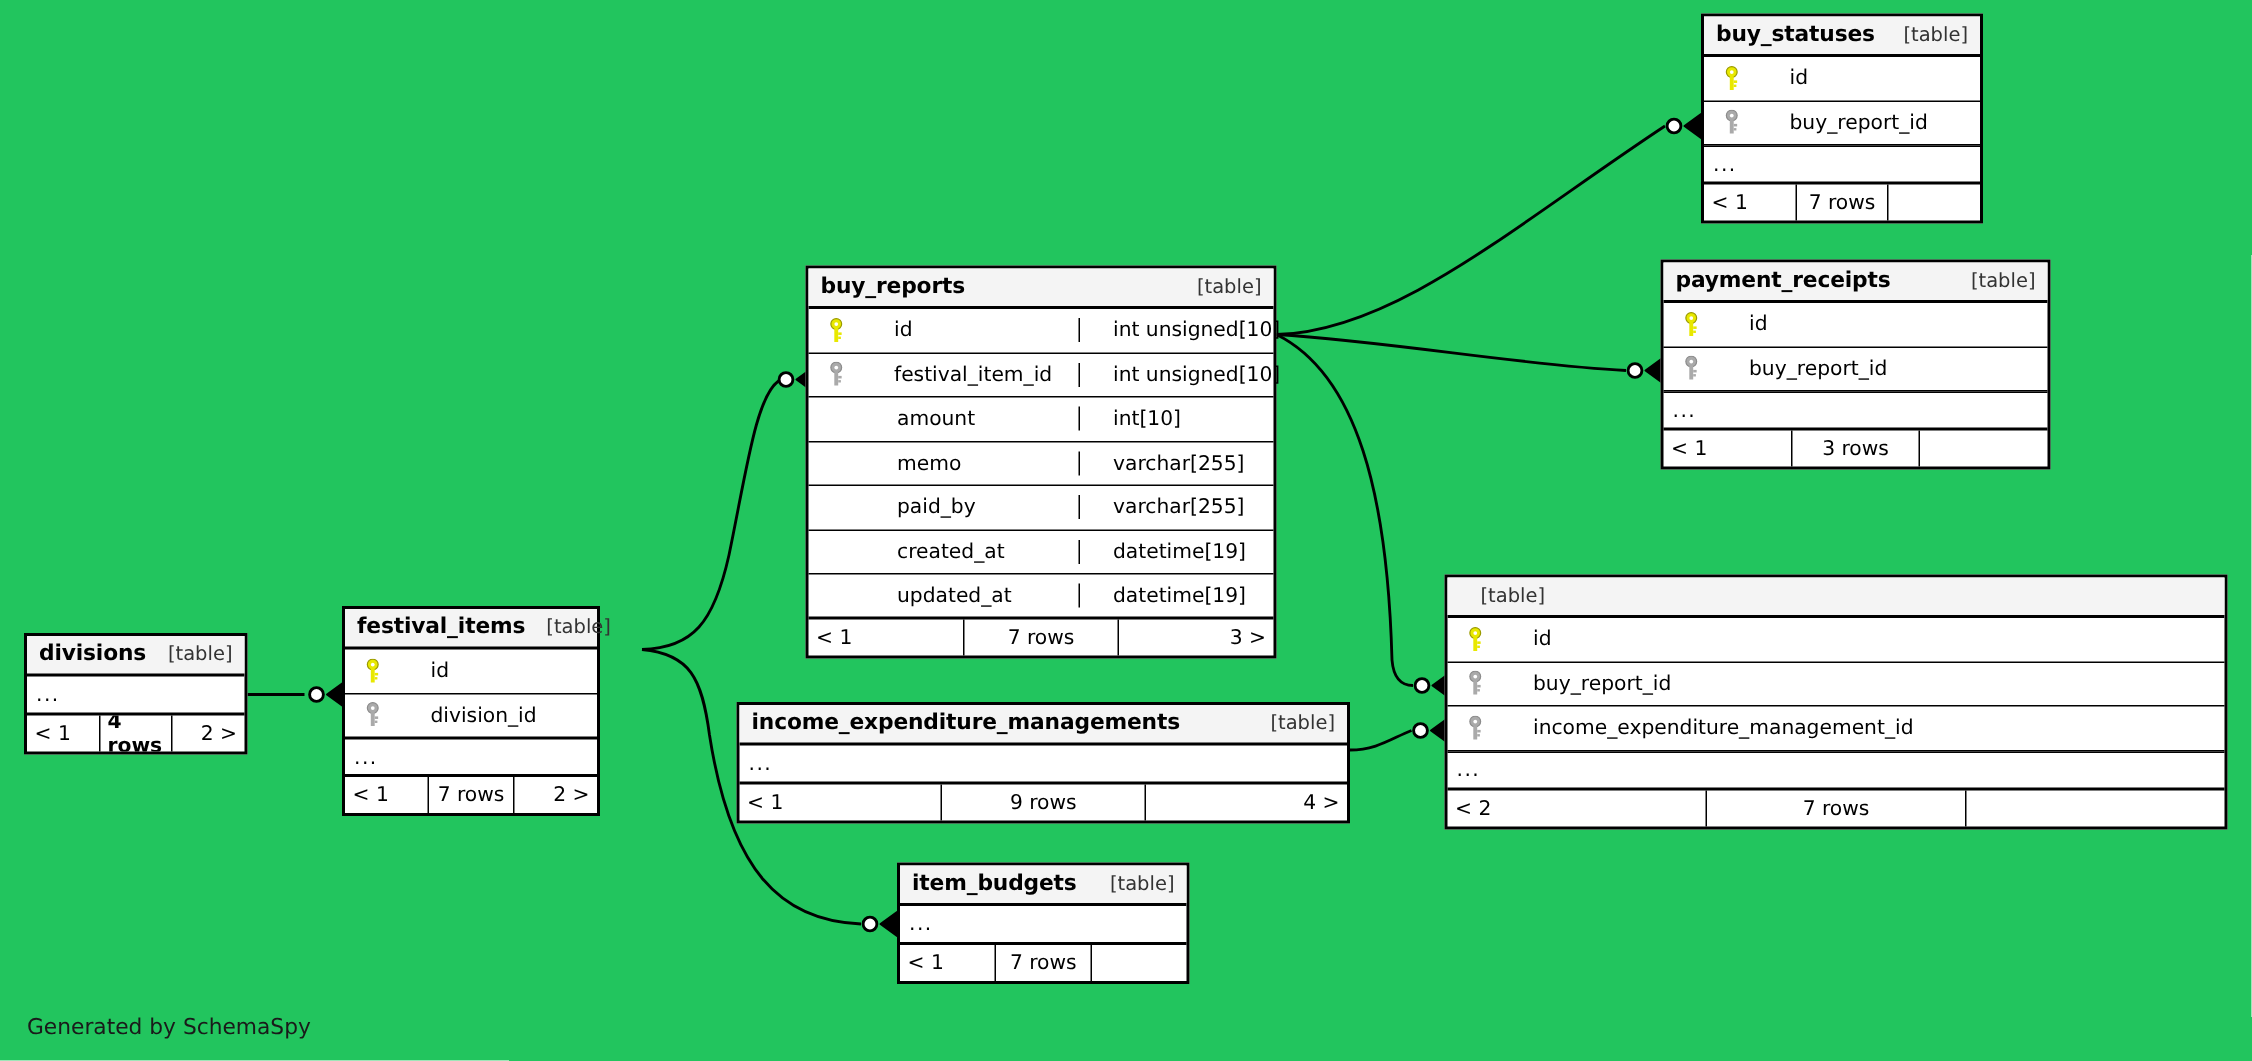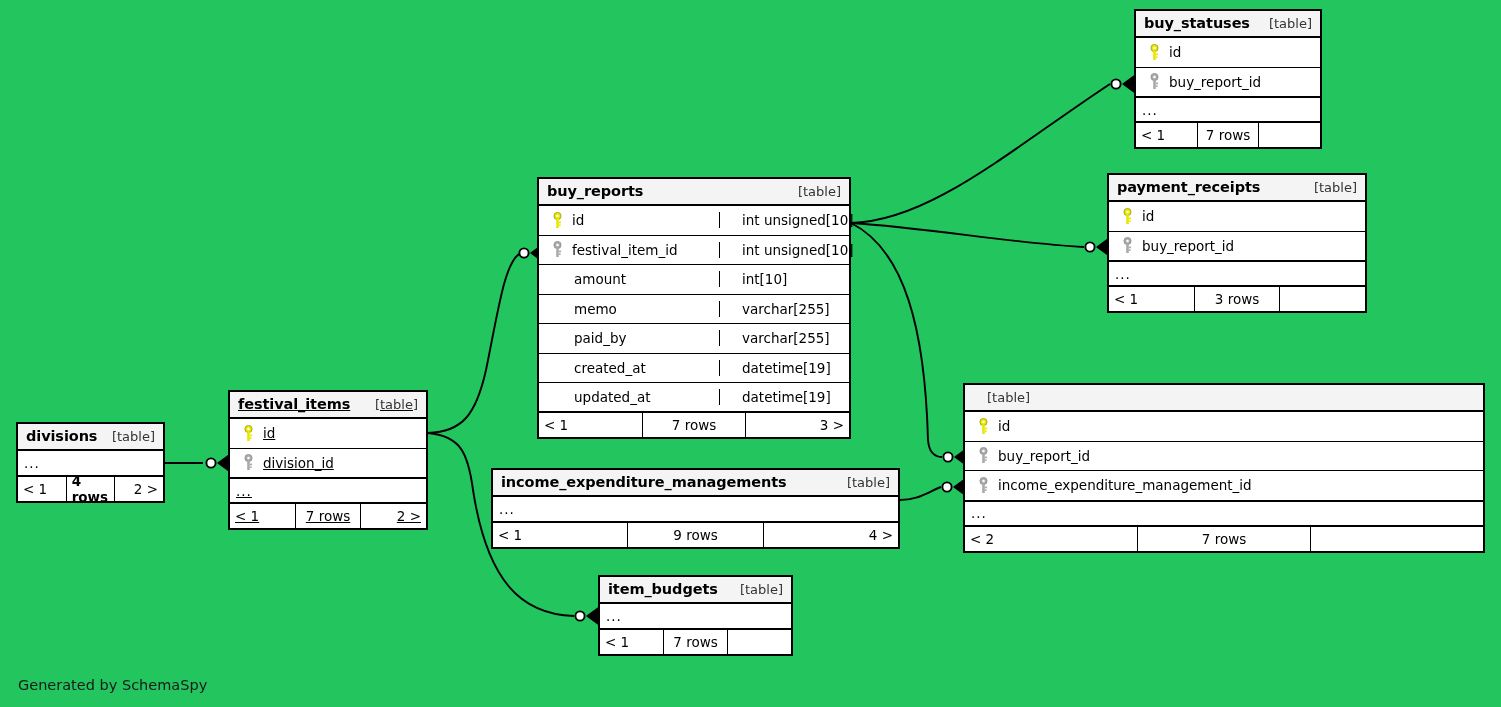--- a/index.html
+++ b/index.html
@@ -63,20 +63,21 @@
     white-space: nowrap;
   }
   .row:last-child { border-bottom: none; }
   .col-name {
     display: flex;
     align-items: center;
     box-sizing: border-box;
     flex: 1 1 auto;
     padding-left: 7px;
     overflow: hidden;
+    gap: 24px;
   }
   .col-type {
     box-sizing: border-box;
     display: flex;
     align-items: center;
     border-left: 1.6px solid #000000;
     padding-left: 22px;
     font-size: 13.5px;
     color: #000000;
   }
@@ -364,21 +365,21 @@
             <span class="cname">income_expenditure_management_id</span>
           </div>
         </div>
         <div class="ellipsis-row topline">...</div>
         <div class="footer">
           <div class="fcell c0" style="flex: 1 1 0px;">&lt; 2</div>
           <div class="fcell c1" style="flex: 1 1 0px;">7 rows</div>
           <div class="fcell c2" style="flex: 1 1 0px;"></div>
         </div>
       </div>
-      <div class="table-box" style="left: 228px; top: 390px; width: 200px; text-decoration: underline;">
+      <div class="table-box" style="left: 228px; top: 404px; width: 172px;">
         <div class="tbl-header">
           <span class="tbl-name">festival_items</span>
           <span class="tbl-tag">[table]</span>
         </div>
         <div class="row">
           <div class="col-name">
             <span class="keyslot">
               <svg class="keyicon" width="11" height="17" viewBox="0 0 11 17">
                 <circle cx="5.5" cy="4" r="3.6" fill="#e8e800" stroke="#9a9a00" stroke-width="0.8"></circle>
                 <circle cx="5.5" cy="4" r="1.25" fill="#ffffff"></circle>

